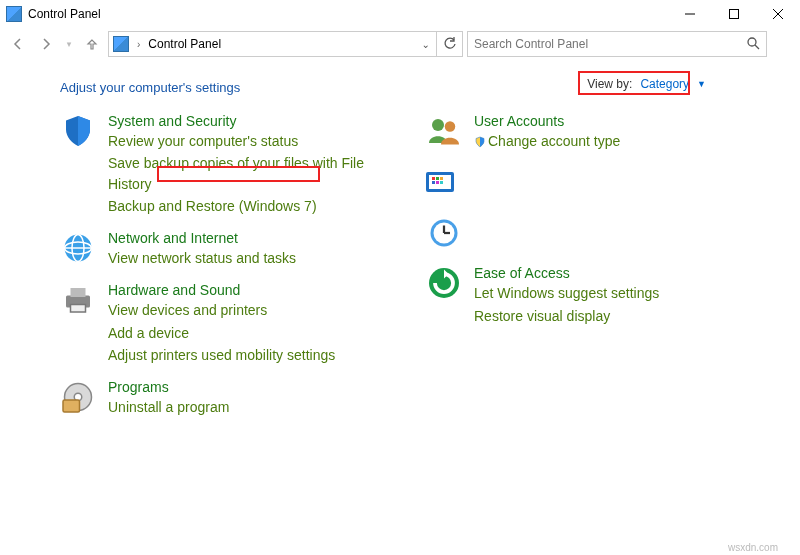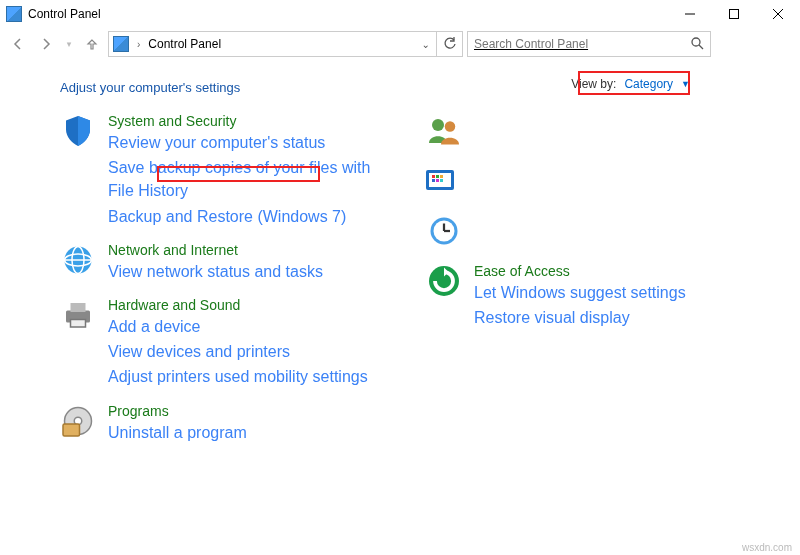--- a/index.html
+++ b/index.html
@@ -17,46 +17,46 @@
     .navbar { height: 32px; display: flex; align-items: center; gap: 4px; padding: 0 6px; }
     .navbtn { width: 24px; height: 24px; display: flex; align-items: center; justify-content: center; color: #888; border-radius: 2px; }
     .navbtn svg { width: 14px; height: 14px; }
     .addrbox { display: flex; align-items: center; height: 26px; border: 1px solid #ccc; flex: 1; min-width: 0; }
     .addrbox .cpicon { width: 16px; height: 16px; margin: 0 4px; background: linear-gradient(135deg, #4da3ff 50%, #3a8bd6 50%); border: 1px solid #2d6fa8; }
     .addrbox .crumb { padding: 0 4px; font-size: 12px; }
     .addrbox .chev { color: #666; font-size: 10px; padding: 0 4px; }
     .addrbox .stretch { flex: 1; }
     .addrbox .chevdown { color: #555; padding: 0 6px; font-size: 10px; }
     .refresh { width: 26px; height: 26px; border: 1px solid #ccc; border-left: 0; display: flex; align-items: center; justify-content: center; color: #555; }
-    .searchbox { display: flex; align-items: center; height: 26px; border: 1px solid #ccc; width: 244px; padding: 0 6px; gap: 6px; text-decoration: underline; }
+    .searchbox { display: flex; align-items: center; height: 26px; border: 1px solid #ccc; width: 300px; padding: 0 6px; gap: 6px; }
     .searchbox input { border: 0; outline: 0; flex: 1; font-size: 12px; color: #666; }
     .searchbox .mag { color: #555; }
 
     
     .content { padding: 20px 40px 10px 60px; }
     .heading { color: #1756a9; font-size: 13px; margin-bottom: 18px; }
-    .viewby { position: absolute; top: 74px; right: 104px; font-size: 12px; color: #333; display: flex; align-items: center; gap: 8px; padding: 3px 6px; }
+    .viewby { position: absolute; top: 74px; right: 88px; font-size: 12px; color: #333; display: flex; align-items: center; gap: 8px; padding: 3px 6px; }
     .viewby .val { color: #0066cc; cursor: pointer; }
     .viewby .caret { font-size: 9px; color: #0066cc; }
 
     .columns { display: flex; gap: 32px; }
     .col { flex: 1; display: flex; flex-direction: column; gap: 14px; }
     .cat { display: flex; gap: 12px; align-items: flex-start; }
     .cat .icon { width: 36px; height: 36px; display: flex; align-items: center; justify-content: center; font-size: 28px; flex-shrink: 0; }
     .cat .body { display: flex; flex-direction: column; gap: 2px; }
     .cat .title { color: #1a7a1a; font-size: 14px; font-weight: 400; cursor: pointer; }
-    .cat .sub { font-size: 16px; color: #3b82f6; cursor: pointer; line-height: 1.45; }
+    .cat .sub { font-size: 14px; color: #4d7c0f; cursor: pointer; line-height: 1.45; }
 
     
     .hl { border: 2px solid #e22; position: absolute; pointer-events: none; }
     .hl1 { top: 71px; left: 578px; width: 112px; height: 24px; }
     .hl2 { top: 166px; left: 157px; width: 163px; height: 16px; }
 
     
-    .attribution { position: absolute; bottom: 2px; right: 8px; font-size: 10px; color: #bbb; }
+    .attribution { position: absolute; bottom: 2px; right: 22px; font-size: 10px; color: #bbb; }
 
     
     .ico-shield { color: #1756a9; }
     .ico-globe { color: #1a7a1a; }
     .ico-printer { color: #555; }
     .ico-disc { color: #777; }
     .ico-users { color: #c66b2f; }
     .ico-clock { color: #147ad6; }
     .ico-ease { color: #0b8bd6; }
   </style>
@@ -167,22 +167,22 @@
       <div class="cat">
         <div class="icon ico-printer">
             <svg width="36" height="36" viewBox="0 0 24 24">
               <rect x="4" y="9" width="16" height="8" rx="1" fill="#888"></rect>
               <rect x="7" y="4" width="10" height="6" fill="#bbb"></rect>
               <rect x="7" y="15" width="10" height="5" fill="#eee" stroke="#777"></rect>
             </svg>
           </div>
         <div class="body">
           <span class="title">Hardware and Sound</span>
+          <span class="sub">View devices and printers</span>
           <span class="sub">Add a device</span>
-          <span class="sub">View devices and printers</span>
           <span class="sub">Adjust printers used mobility settings</span>
         </div>
       </div>
 
       <div class="cat">
         <div class="icon ico-disc">
             <svg width="36" height="36" viewBox="0 0 24 24">
               <circle cx="12" cy="12" r="9" fill="#d9d9d9" stroke="#888"></circle>
               <circle cx="12" cy="12" r="2.5" fill="#fff" stroke="#888"></circle>
               <rect x="2" y="14" width="11" height="8" rx="1" fill="#e0b060" stroke="#a77a30"></rect>
@@ -200,20 +200,27 @@
 
       <div class="cat">
         <div class="icon ico-users">
             <svg width="36" height="36" viewBox="0 0 24 24">
               <circle cx="8" cy="8" r="4" fill="#5aa04a"></circle>
               <path d="M2 20 C2 14 14 14 14 20 Z" fill="#5aa04a"></path>
               <circle cx="16" cy="9" r="3.5" fill="#d58a3e"></circle>
               <path d="M10 21 C10 15 22 15 22 21 Z" fill="#d58a3e"></path>
             </svg>
           </div>
+        <div class="body">
+          <span class="title">User Accounts</span>
+          <span class="sub"><svg width="12" height="12" viewBox="0 0 24 24" style="vertical-align:-2px;margin-right:2px">
+                <path d="M12 2 L20 5 V11 C20 16 12 22 12 22 C12 22 4 16 4 11 V5 Z" fill="#ffd24a" stroke="#1e6fc4" stroke-width="1"></path>
+                <path d="M12 2 L20 5 V11 C20 16 12 22 12 22 V2 Z" fill="#2e89e6"></path>
+              </svg><span>Change account type</span></span>
+        </div>
       </div>
 
       <div class="cat">
         <div class="icon">
             <svg width="36" height="30" viewBox="0 0 36 30">
               <rect x="0" y="4" width="28" height="20" rx="2" fill="#1e6fc4"></rect>
               <rect x="3" y="7" width="22" height="14" fill="#fff"></rect>
               <rect x="6" y="9" width="3" height="3" fill="#e33"></rect>
               <rect x="10" y="9" width="3" height="3" fill="#3a3"></rect>
               <rect x="14" y="9" width="3" height="3" fill="#ea3"></rect>

